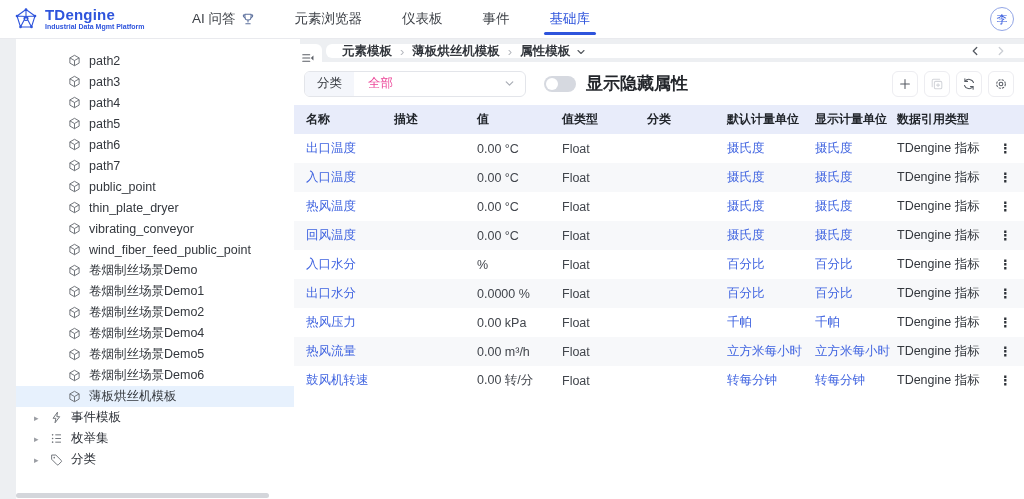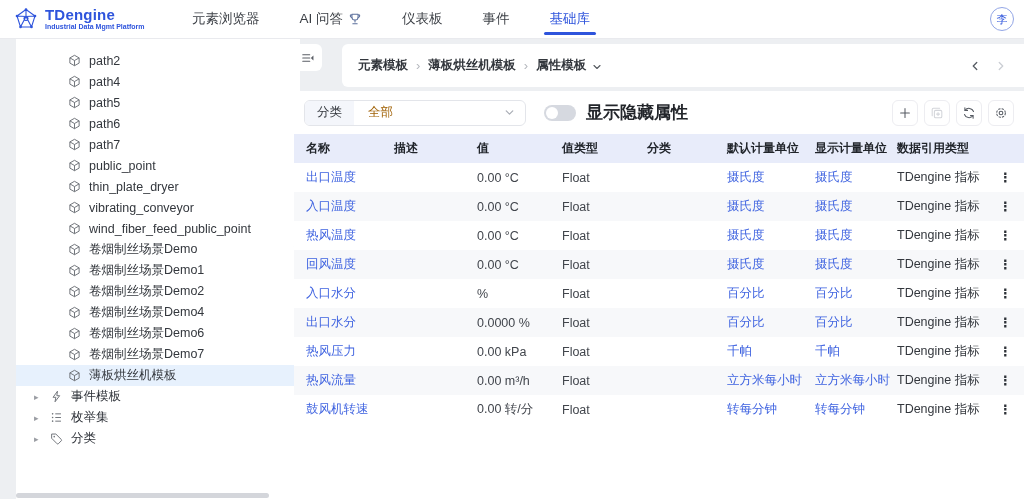--- a/index.html
+++ b/index.html
@@ -42,21 +42,21 @@
   .group-item .ic { width:13px; height:13px; color:#6f7379; margin-right:8px; flex:none; }
   .group-item .lbl { font-weight:500; color:#2e3239;font-family:Liberation Mono, monospace; }
   .vscroll { position:absolute; right:1px; top:205px; width:5px; height:292px;
     background:#d4d6db; border-radius:3px; }
   .hscroll { position:absolute; left:0; bottom:1px; width:253px; height:5px;
     background:#d4d6db; border-radius:3px; }
 
   
   .main { position:absolute; left:294px; top:44px; right:0; bottom:0;
     display:flex; flex-direction:column; }
-  .topbar { display:flex; gap:20px; height:43px; flex:none; }
+  .topbar { display:flex; gap:4px; height:14px; flex:none; }
   .collapse-btn { width:28px; height:27px; background:#fff; border-radius:6px;
     display:flex; align-items:center; justify-content:center; color:#5a5e66; cursor:pointer; }
   .collapse-btn .ic { width:14px; height:14px; }
   .crumb-bar { flex:1; background:#fff; border-radius:6px 0 0 6px; display:flex;
     align-items:center; padding:0 16px; }
   .crumb-item { font-size:12.5px; font-weight:600; color:#33373d; cursor:pointer; }
   .crumb-sep { color:#b4b7bd; margin:0 8px; font-size:13px; }
   .crumb-caret { width:12px; height:12px; color:#55595f; margin-left:5px; margin-top:2px; }
   .crumb-nav { margin-left:auto; display:flex; align-items:center; gap:12px; }
   .crumb-nav .ic { width:14px; height:14px; cursor:pointer; }
@@ -64,21 +64,21 @@
   .chev-right { transform:rotate(-90deg); color:#cbced4; }
 
   .content { margin-top:4px; flex:1; background:#fff; border-radius:6px 0 0 0; overflow:hidden; }
 
   
   .filter-row { height:43px; display:flex; align-items:center; padding:0 10px 0 10px; }
   .select-group { display:flex; align-items:center; height:26px; width:222px;
     border:1px solid #e3e5ea; border-radius:6px; overflow:hidden; background:#fff; cursor:pointer; }
   .select-label { background:#f4f6fb; height:100%; display:flex; align-items:center;
     padding:0 12px; font-size:12.5px; color:#33373d; }
-  .select-value { flex:1; padding:0 14px; font-size:12.5px; color:#a16207; }
+  .select-value { flex:1; padding:0 14px; font-size:12.5px; color:#ec4899; }
   .select-arrow { width:13px; height:13px; color:#a9adb5; margin-right:9px; }
   .toggle { width:32px; height:16px; border-radius:9px; background:#d6d9e0;
     margin-left:18px; position:relative; cursor:pointer; flex:none; }
   .toggle-knob { position:absolute; left:2px; top:2px; width:12px; height:12px;
     border-radius:50%; background:#fff; }
   .toggle-label { margin-left:10px; font-size:17px; font-weight:bold; color:#23262b; }
   .filter-actions { margin-left:auto; display:flex; gap:6px; }
   .icon-btn { width:26px; height:26px; background:#fff; border:1px solid #ededf1;
     border-radius:6px; display:flex; align-items:center; justify-content:center;
     color:#565b63; cursor:pointer; }
@@ -167,27 +167,27 @@
     <svg class="ic logo-mark">
         <use href="#i-logo"></use>
       </svg>
     <div class="logo-text">
       <span class="logo-name">TDengine</span>
       <span class="logo-sub">Industrial Data Mgmt Platform</span>
     </div>
   </div>
   <div class="nav">
     <div class="nav-item">
-      <span>元素浏览器</span>
-    </div>
-    <div class="nav-item">
       <span>AI 问答</span>
       <svg class="ic trophy">
           <use href="#i-trophy"></use>
         </svg>
+    </div>
+    <div class="nav-item">
+      <span>元素浏览器</span>
     </div>
     <div class="nav-item">
       <span>仪表板</span>
     </div>
     <div class="nav-item">
       <span>事件</span>
     </div>
     <div class="nav-item active">
       <span>基础库</span>
     </div>
@@ -202,20 +202,26 @@
     <div class="tree-item">
         <svg class="ic">
           <use href="#i-cube"></use>
         </svg>
         <span>path2</span>
       </div>
     <div class="tree-item">
         <svg class="ic">
           <use href="#i-cube"></use>
         </svg>
+        <span>path3</span>
+      </div>
+    <div class="tree-item">
+        <svg class="ic">
+          <use href="#i-cube"></use>
+        </svg>
         <span>path4</span>
       </div>
     <div class="tree-item">
         <svg class="ic">
           <use href="#i-cube"></use>
         </svg>
         <span>path5</span>
       </div>
     <div class="tree-item">
         <svg class="ic">
@@ -274,27 +280,27 @@
     <div class="tree-item">
         <svg class="ic">
           <use href="#i-cube"></use>
         </svg>
         <span>卷烟制丝场景Demo4</span>
       </div>
     <div class="tree-item">
         <svg class="ic">
           <use href="#i-cube"></use>
         </svg>
+        <span>卷烟制丝场景Demo5</span>
+      </div>
+    <div class="tree-item">
+        <svg class="ic">
+          <use href="#i-cube"></use>
+        </svg>
         <span>卷烟制丝场景Demo6</span>
-      </div>
-    <div class="tree-item">
-        <svg class="ic">
-          <use href="#i-cube"></use>
-        </svg>
-        <span>卷烟制丝场景Demo7</span>
       </div>
     <div class="tree-item selected">
         <svg class="ic">
           <use href="#i-cube"></use>
         </svg>
         <span>薄板烘丝机模板</span>
       </div>
     <div class="tree-item group-item">
       <span class="caret">▸</span>
       <svg class="ic">

